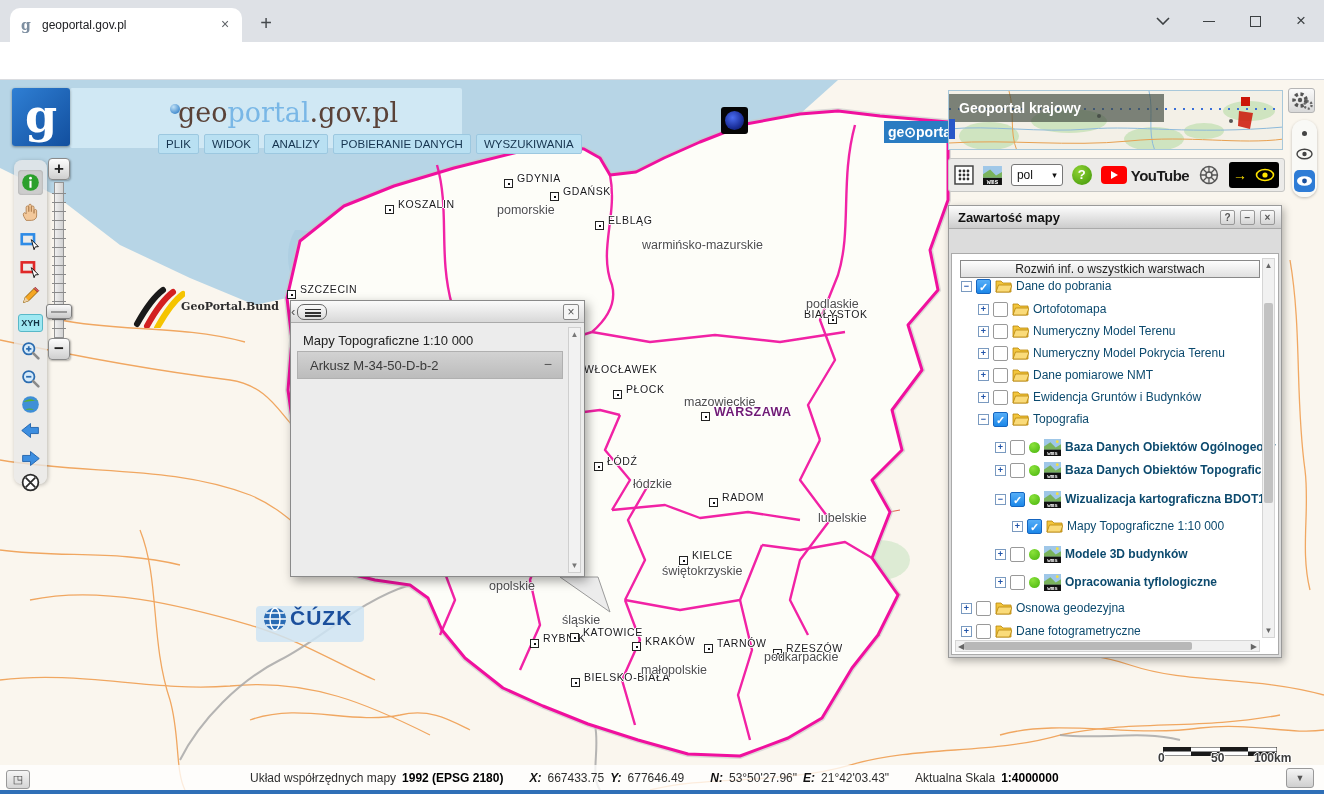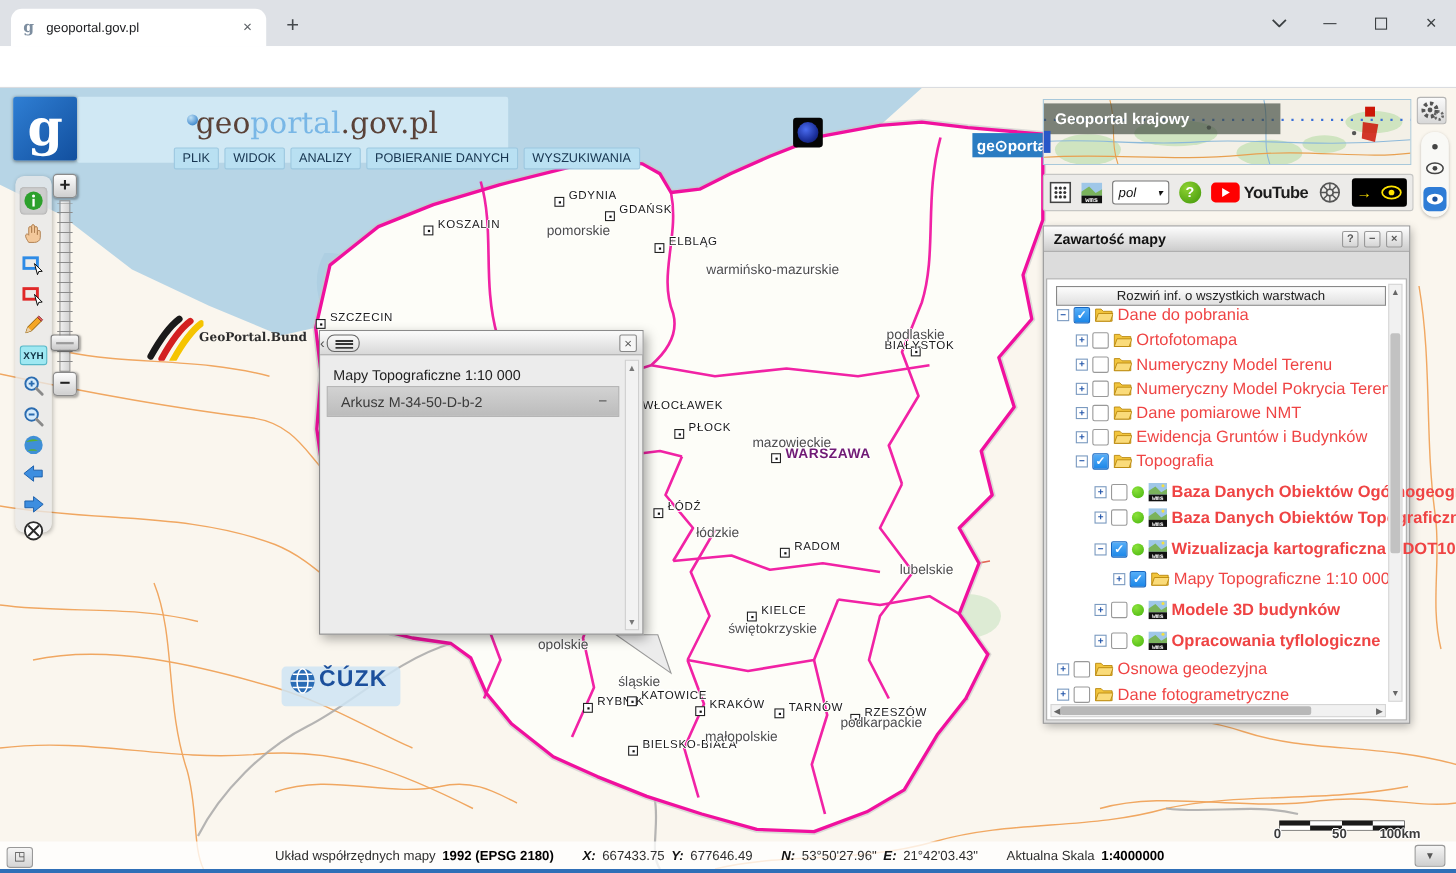--- a/index.html
+++ b/index.html
@@ -130,21 +130,21 @@
   
   .overview { position:absolute; left:948px; top:10px; width:335px; height:60px; border:1px solid #a8c8da; overflow:hidden; }
   .ov-label { position:absolute; left:0px; top:3px; width:215px; height:28px; background:rgba(66,76,66,0.68);
               color:#fff; font-weight:bold; font-size:14px; line-height:28px; padding-left:10px; }
   .ov-blue { position:absolute; left:0; top:28px; width:6px; height:20px; background:#2857c8; }
 
   
   .ptoolbar { position:absolute; left:948px; top:78px; width:337px; height:34px; background:#ecebe9;
               border:1px solid #c6c6c4; border-radius:3px; display:flex; align-items:center; gap:9px; padding:0 5px; }
   .pt-sel { width:52px; height:22px; background:#fff; border:1px solid #777; border-radius:3px; font-size:12px;
-            color:#111; display:flex; align-items:center; justify-content:space-between; padding:0 5px;font-style:italic; }
+            color:#111; display:flex; align-items:center; justify-content:space-between; padding:0 5px; }
   .pt-help { width:20px; height:20px; border-radius:50%; background:radial-gradient(circle at 35% 30%,#8ed232,#3f9508);
              color:#fff; font-weight:bold; font-size:13px; text-align:center; line-height:20px; }
   .yt { display:flex; align-items:center; gap:4px; }
   .yt-play { width:26px; height:18px; background:#ff0000; border-radius:4px; position:relative; }
   .yt-play:before { content:""; position:absolute; left:10px; top:5px; border-left:7px solid #fff;
                     border-top:4px solid transparent; border-bottom:4px solid transparent; }
   .yt-text { font-size:15px; font-weight:bold; color:#1c1c1c; letter-spacing:-0.5px; }
   .eyebox { width:50px; height:26px; background:#000; border-radius:3px; display:flex; align-items:center;
             justify-content:space-around; margin-left:auto; }
   .eyebox .arr { color:#ffe400; font-size:14px; font-weight:bold; }
@@ -166,21 +166,21 @@
   .lay-body { position:absolute; left:2px; top:47px; right:2px; bottom:2px; background:#fff; border:1px solid #aaa; }
   .expand-all { position:absolute; left:8px; top:6px; width:300px; height:18px; background:linear-gradient(#fdfdfd,#e0e0e0);
                 border:1px solid #888; font-size:12px; color:#222; text-align:center; line-height:16px; }
   .tree-row { position:absolute; height:20px; display:flex; align-items:center; gap:4px; white-space:nowrap; }
   .texp { width:11px; height:11px; background:#fff; border:1px solid #7a9ac0; font-size:9px; font-weight:bold;
           color:#2255aa; text-align:center; line-height:9px; flex:none; }
   .tchk { width:15px; height:15px; border:1px solid #999; background:#fff; border-radius:2px; flex:none;
           font-size:11px; font-weight:bold; color:#fff; text-align:center; line-height:14px; }
   .tchk.checked { background:linear-gradient(#56aef8,#1c87e8); border-color:#1565c0; }
   .tdot { width:11px; height:11px; border-radius:50%; background:radial-gradient(circle at 35% 30%,#8ae23a,#48b40e); flex:none; }
-  .tlabel { font-size:15px; color:#ef4444; }
+  .tlabel { font-size:12px; color:#0c4a6e; }
   .tlabel.bold { font-weight:bold; }
   .vscroll { position:absolute; right:3px; top:4px; width:13px; bottom:16px; background:#f1f1f1; border:1px solid #d5d5d5; }
   .vscroll .thumb { position:absolute; left:1px; right:1px; top:44px; height:200px; background:#c2c2c2; border-radius:2px; }
   .vscroll .a { position:absolute; left:0; right:0; text-align:center; font-size:8px; color:#666; }
   .hscroll { position:absolute; left:3px; right:18px; bottom:2px; height:12px; background:#f1f1f1; border:1px solid #d5d5d5; }
   .hscroll .thumb { position:absolute; top:1px; bottom:1px; left:8px; width:228px; background:#b8b8b8; border-radius:2px; }
   .hscroll .a { position:absolute; top:1px; font-size:8px; color:#666; }
 
   
   .gears-btn { position:absolute; left:1288px; top:8px; width:27px; height:25px; background:linear-gradient(#fafafa,#d8d8d8);

